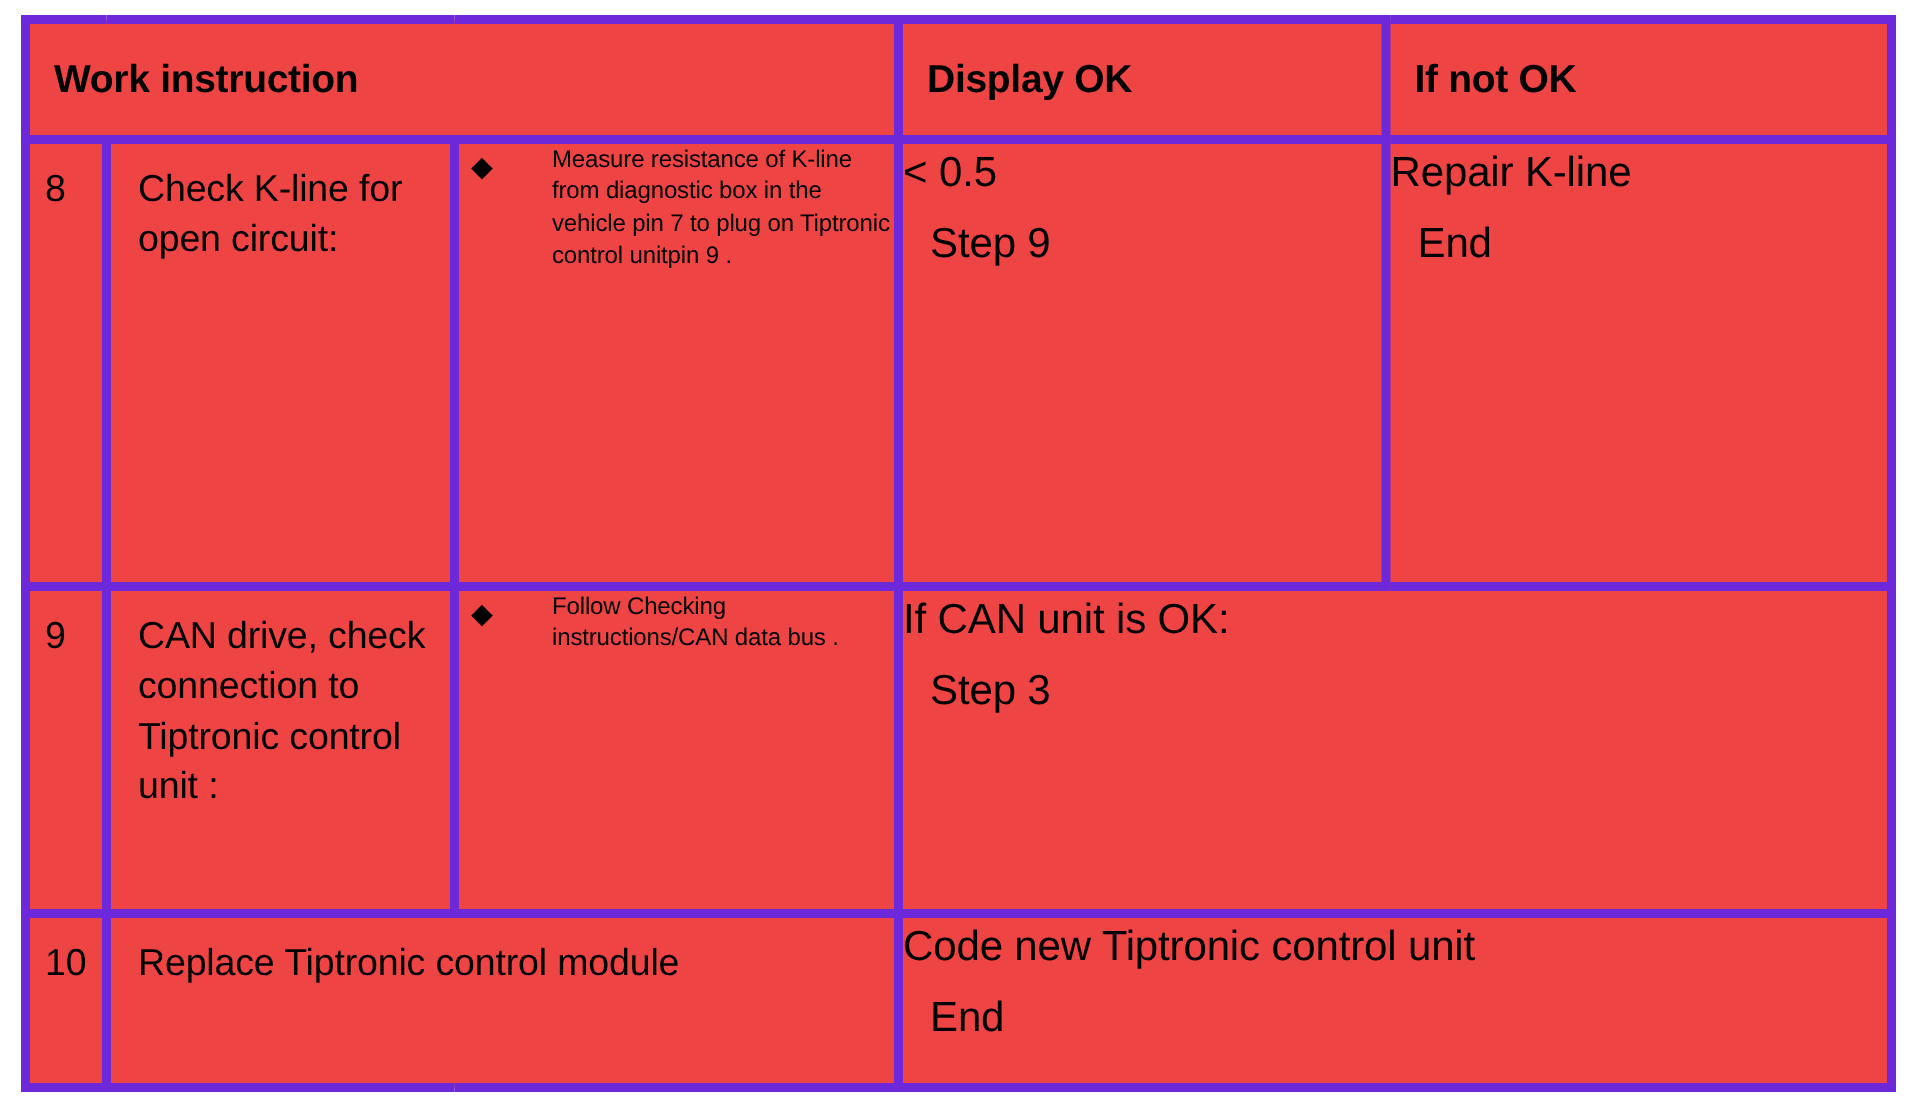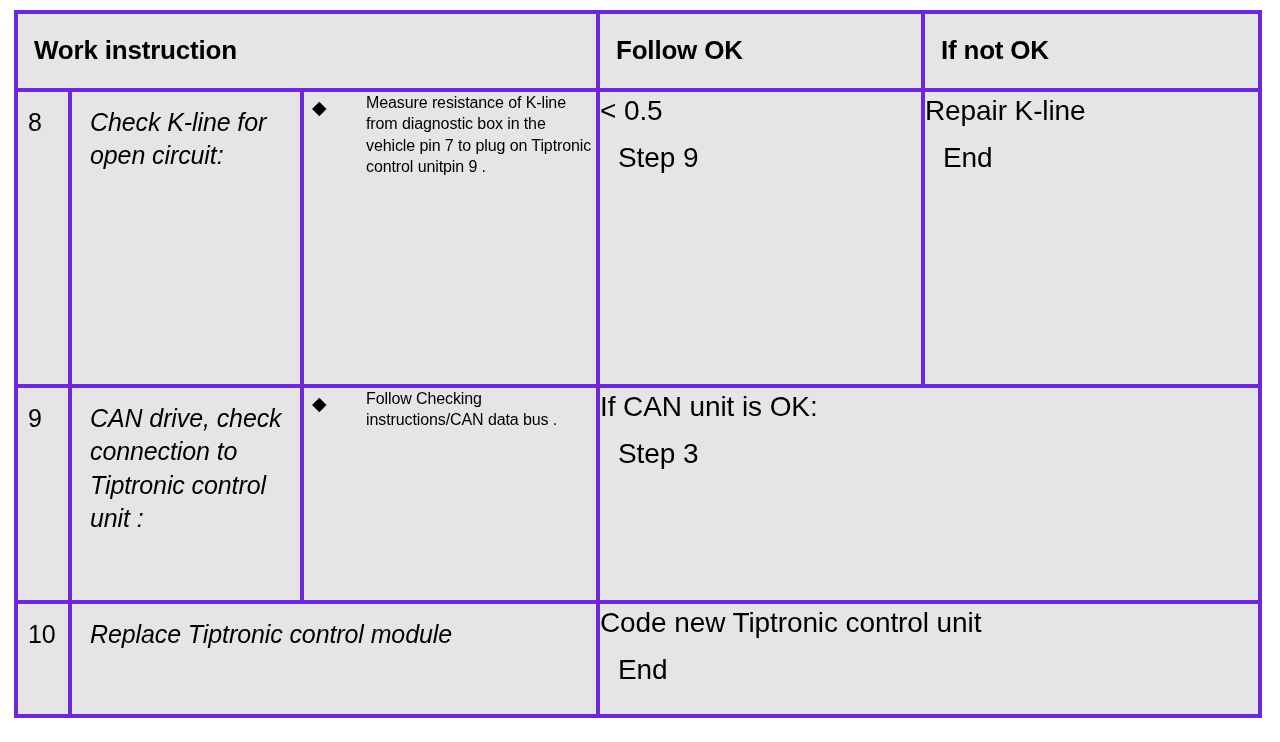--- a/index.html
+++ b/index.html
@@ -28,24 +28,24 @@
     left: 14px;
     top: 10px;
     width: 1244px;
     border-collapse: collapse;
     table-layout: fixed;
     background: #ffffff;
   }
 
   .wi-table td,
   .wi-table th {
-    border: 4px solid #6d28d9;
+    border: 6px solid #6d28d9;
     padding: 0;
     vertical-align: top;
-    background: #e5e5e5;
+    background: #ef4444;
   }
 
   
   .wi-table {
     border: 4px solid #000000;
   }
 
   
   col.c-step    { width: 54px; }
   col.c-task    { width: 232px; }
@@ -75,21 +75,20 @@
   }
   .step-num {
     padding: 14px 0 0 10px;
     font-size: 25px;
     line-height: 1.33;
   }
   .task-text {
     padding: 14px 12px 14px 18px;
     font-size: 25px;
     line-height: 1.33;
-    font-style: italic;
   }
   .detail-cell {
     padding: 14px 10px 14px 14px;
   }
   .bullet-line {
     display: flex;
     align-items: flex-start;
   }
   .bullet-glyph {
     flex: 0 0 auto;
@@ -132,21 +131,21 @@
       <col class="c-ok">
       <col class="c-notok">
     </colgroup>
 
     <thead>
       <tr class="hdr-row">
         <th colspan="3">
           <div class="hdr-text">Work instruction</div>
         </th>
         <th>
-          <div class="hdr-text">Follow OK</div>
+          <div class="hdr-text">Display OK</div>
         </th>
         <th>
           <div class="hdr-text">If not OK</div>
         </th>
       </tr>
     </thead>
 
     <tbody>
 
       <tr class="row-8">

